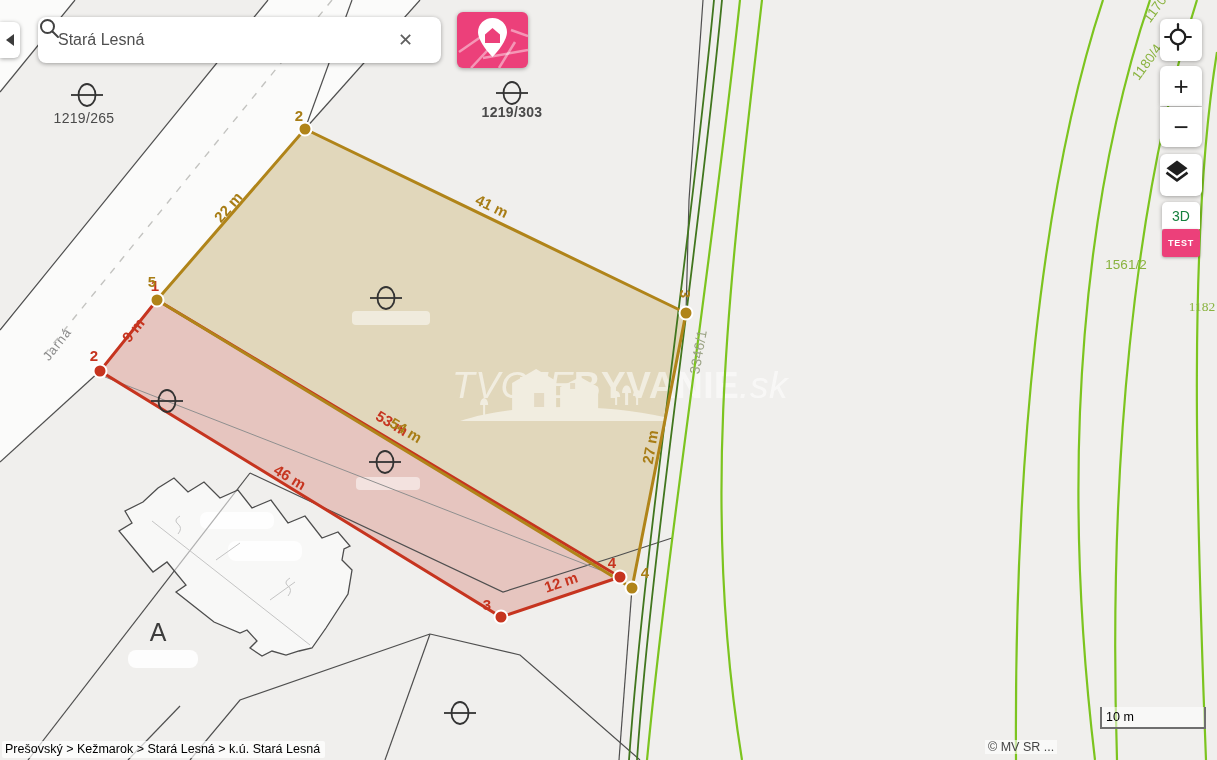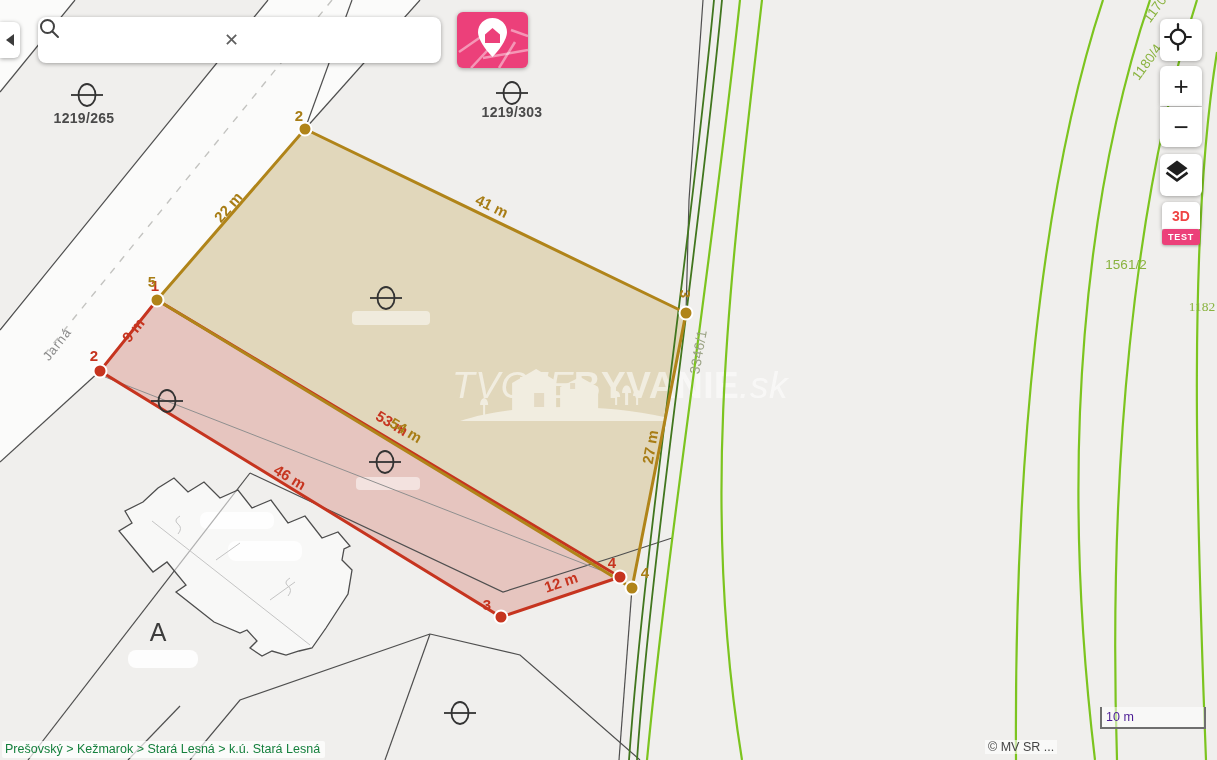--- a/index.html
+++ b/index.html
@@ -22,31 +22,31 @@
   #search-card{left:38px;top:17px;width:403px;height:46px;border-radius:8px;padding:0;}
   #search-card input{border:none;outline:none;background:transparent;font-size:16px;color:#4f4f4f;flex:1;margin-left:18px;font-family:"Liberation Sans",sans-serif;}
   .xicon{font-size:18px;color:#5f5f5f;padding:0 12px;cursor:pointer;}
   .sicon{padding:0 14px 0 2px;display:flex;}
   #pink-btn{left:457px;top:12px;width:71px;height:56px;background:#ec407a;}
   
   #locate-btn{left:1160px;top:19px;width:42px;height:42px;}
   #zoomin-btn{left:1160px;top:66px;width:42px;height:40px;font-size:26px;color:#212121;font-weight:400;border-radius:6px 6px 0 0;}
   #zoomout-btn{left:1160px;top:107px;width:42px;height:40px;font-size:26px;color:#212121;border-radius:0 0 6px 6px;}
   #layers-btn{left:1160px;top:154px;width:42px;height:42px;}
-  #btn-3d{left:1162px;top:202px;width:38px;height:27px;color:#ef4444;font-weight:700;font-size:14px;border-radius:5px 5px 0 0;}
-  #badge-test{left:1162px;top:229px;width:38px;height:16px;background:#ec407a;color:#fff;font-size:9px;font-weight:700;letter-spacing:.8px;border-radius:3px;box-shadow:0 1px 3px rgba(0,0,0,.3);}
+  #btn-3d{left:1162px;top:202px;width:38px;height:27px;color:#15803d;font-weight:400;font-size:14px;border-radius:5px 5px 0 0;}
+  #badge-test{left:1162px;top:229px;width:38px;height:28px;background:#ec407a;color:#fff;font-size:9px;font-weight:700;letter-spacing:.8px;border-radius:3px;box-shadow:0 1px 3px rgba(0,0,0,.3);}
   
   #watermark{position:absolute;left:620px;top:388px;transform:translate(-50%,-50%);text-align:center;color:#fff;opacity:.55;pointer-events:none;}
   #wm-text{font-size:37px;letter-spacing:.5px;margin-top:-4px;}
   #wm-text .wl{font-weight:300;font-style:italic;}
   #wm-text .wb{font-weight:700;}
   
-  #breadcrumb{position:absolute;left:2px;top:741px;font-size:12.5px;color:#15803d;background:rgba(255,255,255,.72);padding:1px 5px 2px 3px;border-radius:2px;}
+  #breadcrumb{position:absolute;left:2px;top:741px;font-size:12.5px;color:#000000;background:rgba(255,255,255,.72);padding:1px 5px 2px 3px;border-radius:2px;}
   #scalebar{position:absolute;left:1100px;top:707px;width:102px;height:20px;border-left:2.5px solid #6f6f6f;border-right:2.5px solid #6f6f6f;border-bottom:2.5px solid #6f6f6f;background:rgba(255,255,255,.55);}
-  #scalebar span{font-size:12.5px;color:#4c1d95;margin-left:4px;}
+  #scalebar span{font-size:12.5px;color:#000000;margin-left:4px;}
   #attribution{position:absolute;left:985px;top:740px;font-size:12.5px;color:#444;background:rgba(255,255,255,.6);padding:0 3px;}
 </style>
 </head>
 <body>
 
 <div id="stage">
 
   <svg width="1217" height="760">
     <polygon points="0,0 75,0 0,92" fill="#fbfbfa"></polygon>
     <polygon points="268,0 420,0 305,129 157,300 100,371 0,462 0,328" fill="#fbfbfa"></polygon>
@@ -144,21 +144,21 @@
       <circle cx="100" cy="371" r="6.5" fill="#c6341f" stroke="#fff" stroke-width="2"></circle>
       <circle cx="501" cy="617" r="6.5" fill="#c6341f" stroke="#fff" stroke-width="2"></circle>
       <circle cx="620" cy="577" r="6.5" fill="#c6341f" stroke="#fff" stroke-width="2"></circle>
       <circle cx="157" cy="300" r="6.5" fill="#b08419" stroke="#fff" stroke-width="2"></circle>
       <circle cx="305" cy="129" r="6.5" fill="#b08419" stroke="#fff" stroke-width="2"></circle>
       <circle cx="686" cy="313" r="6.5" fill="#b08419" stroke="#fff" stroke-width="2"></circle>
       <circle cx="632" cy="588" r="6.5" fill="#b08419" stroke="#fff" stroke-width="2"></circle>
     </g>
   </svg>
 
-  <div class="map-label plabel" style="left:84px;top:118px;font-weight:bold;">1219/265</div>
+  <div class="map-label plabel" style="left:84px;top:118px;">1219/265</div>
   <div class="map-label plabel" style="left:512px;top:112px;font-weight:bold;">1219/303</div>
   <div class="map-label plabel" style="left:698px;top:352px;color:#9aa284;transform:translate(-50%,-50%) rotate(-80deg);">3346/1</div>
   <div class="map-label glabel" style="left:1147px;top:62px;transform:translate(-50%,-50%) rotate(-54deg);">1180/4</div>
   <div class="map-label glabel" style="left:1126px;top:264px;">1561/2</div>
   <div class="map-label glabel" style="left:1202px;top:307px;font-family:Liberation Serif, serif;">1182</div>
   <div class="map-label glabel" style="left:1155px;top:9px;transform:translate(-50%,-50%) rotate(-54deg);">1170</div>
   <div class="map-label street" style="left:57px;top:344px;transform:translate(-50%,-50%) rotate(-52deg);">Jarná</div>
   <div class="map-label court" style="left:158px;top:632px;">A</div>
 
   <div class="map-label meas gold" style="left:228px;top:207px;transform:translate(-50%,-50%) rotate(-49deg);">22 m</div>
@@ -177,20 +177,21 @@
   <div class="map-label vlabel gold" style="left:645px;top:572px;">4</div>
   <div class="map-label vlabel red" style="left:94px;top:355px;">2</div>
   <div class="map-label vlabel red" style="left:487px;top:604px;">3</div>
   <div class="map-label vlabel red" style="left:612px;top:562px;">4</div>
 
   <div id="back-btn" class="card">
     <div class="tri-left"></div>
   </div>
 
   <div id="search-card" class="card">
+    <input readonly="" value="Stará Lesná" style="">
     <div class="xicon">✕</div>
     <div class="sicon">
       <svg width="22" height="22" viewBox="0 0 22 22">
           <circle cx="9.5" cy="9.5" r="6.5" fill="none" stroke="#424242" stroke-width="2"></circle>
           <line x1="14.5" y1="14.5" x2="20" y2="20" stroke="#424242" stroke-width="2" stroke-linecap="round"></line>
         </svg>
     </div>
   </div>
 
   <div id="pink-btn" class="card">

